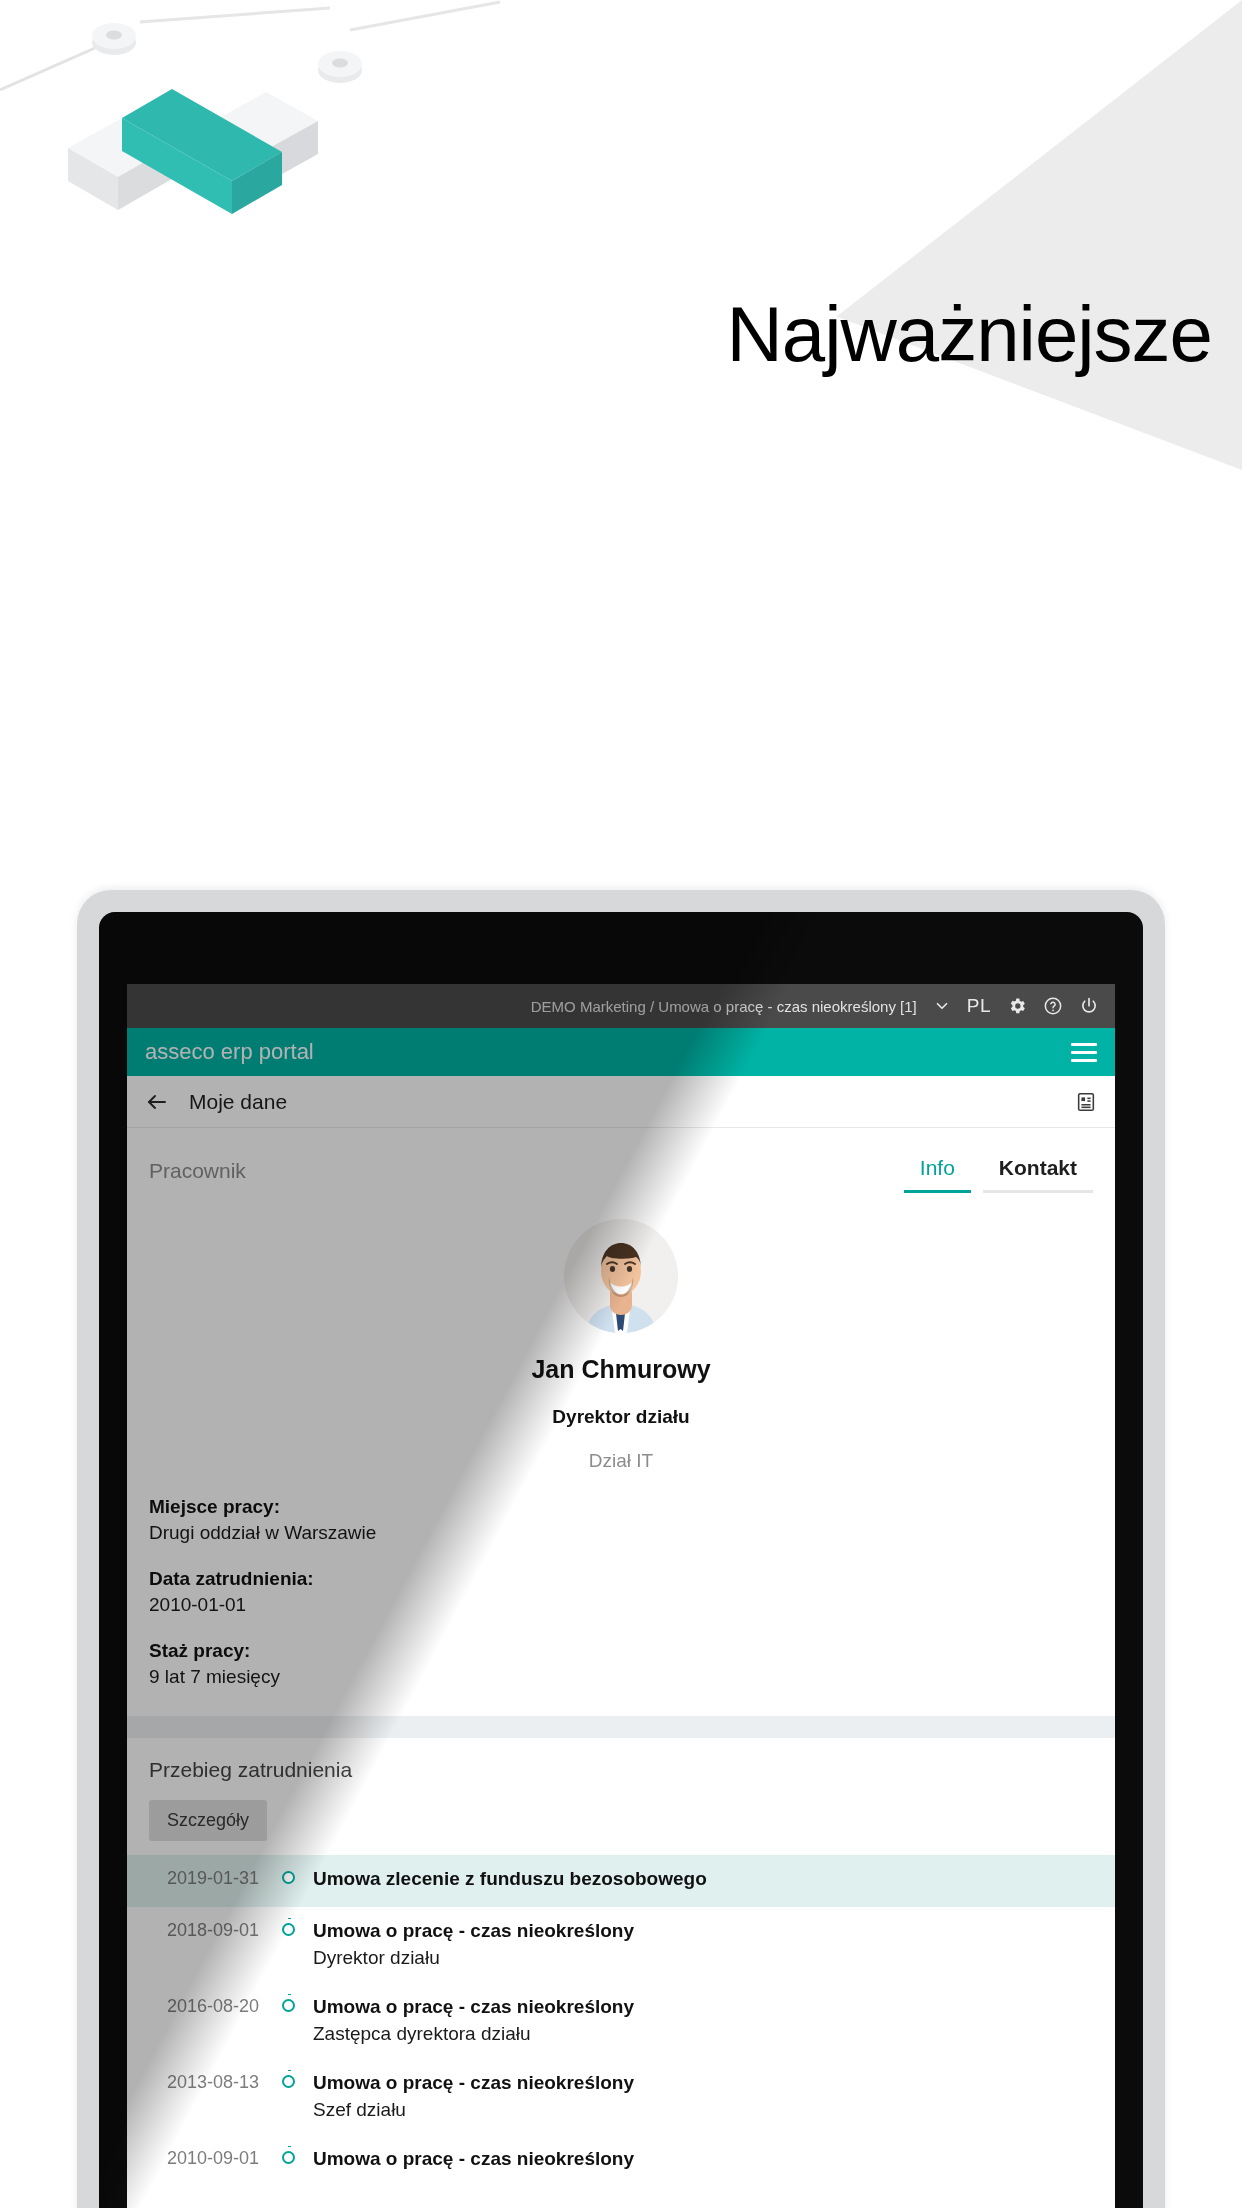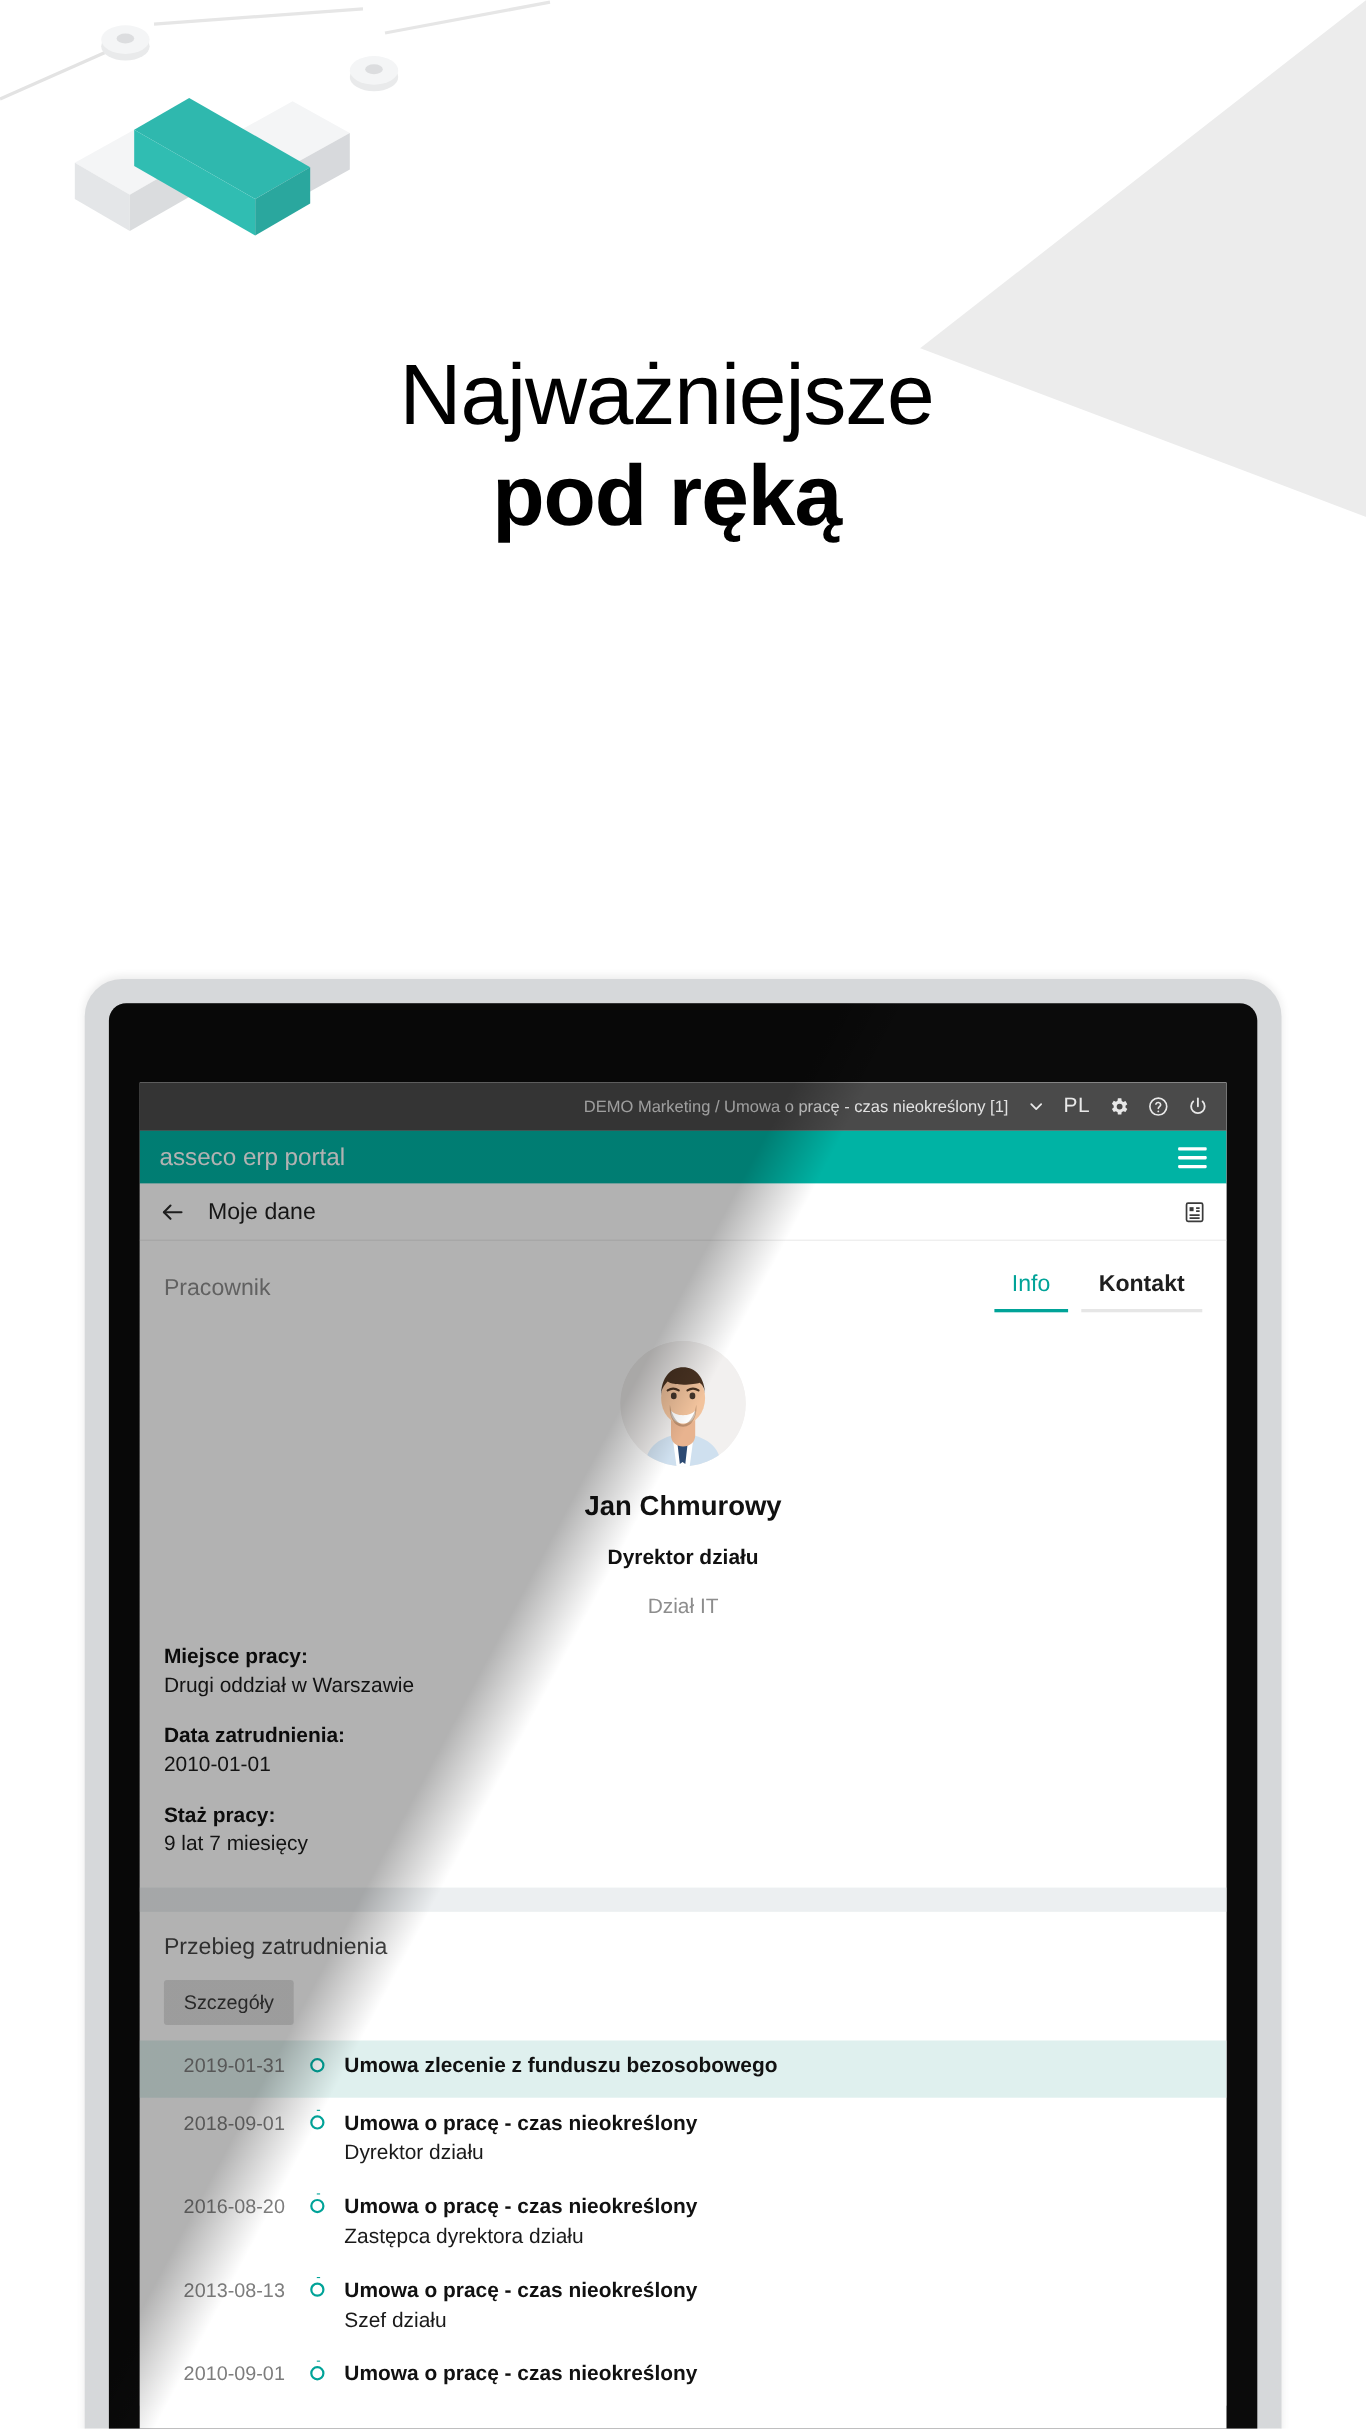--- a/index.html
+++ b/index.html
@@ -27,22 +27,22 @@
   
   .iso-wrap {
     position:absolute; left:60px; top:50px; width:270px; height:170px; z-index:3;
   }
 
   
   .node-line { position:absolute; z-index:2; }
 
   
   .headline {
-    position:absolute; left:0; top:312px; width:1212px;
-    text-align:center; z-index:5;
+    position:absolute; left:0; top:288px; width:1212px;
+    text-align:right; z-index:5;
   }
   .headline .l1 {
     font-size:78px; line-height:92px; font-weight:400; color:#000;
     letter-spacing:-1px;
   }
   .headline .l2, .headline .l3 {
     font-size:78px; line-height:92px; font-weight:700; color:#000;
     letter-spacing:-1px;
   }
 
@@ -205,21 +205,20 @@
     <polygon points="152,72 204,101 204,134 152,105" fill="#e4e6e8"></polygon>
     <polygon points="204,101 258,71 258,104 204,134" fill="#d7d9dc"></polygon>
 
     <polygon points="62,68 112,39 222,102 172,131" fill="#2fb8ae"></polygon>
     <polygon points="62,68 172,131 172,164 62,101" fill="#30bdb2"></polygon>
     <polygon points="172,131 222,102 222,135 172,164" fill="#2aa79e"></polygon>
   </svg>
 
   <div class="headline">
     <div class="l1">Najważniejsze</div>
-    <div class="l3">pod ręką</div>
   </div>
 
   <div class="tablet">
     <div class="tablet-inner">
       <div class="screen">
 
         <div class="statusbar">
           <span class="sb-text">DEMO Marketing / Umowa o pracę - czas nieokreślony [1]</span>
           <span class="sb-icon">
             <svg width="18" height="18" viewBox="0 0 24 24" fill="none" stroke="currentColor" stroke-width="2.2" stroke-linecap="round" stroke-linejoin="round">

